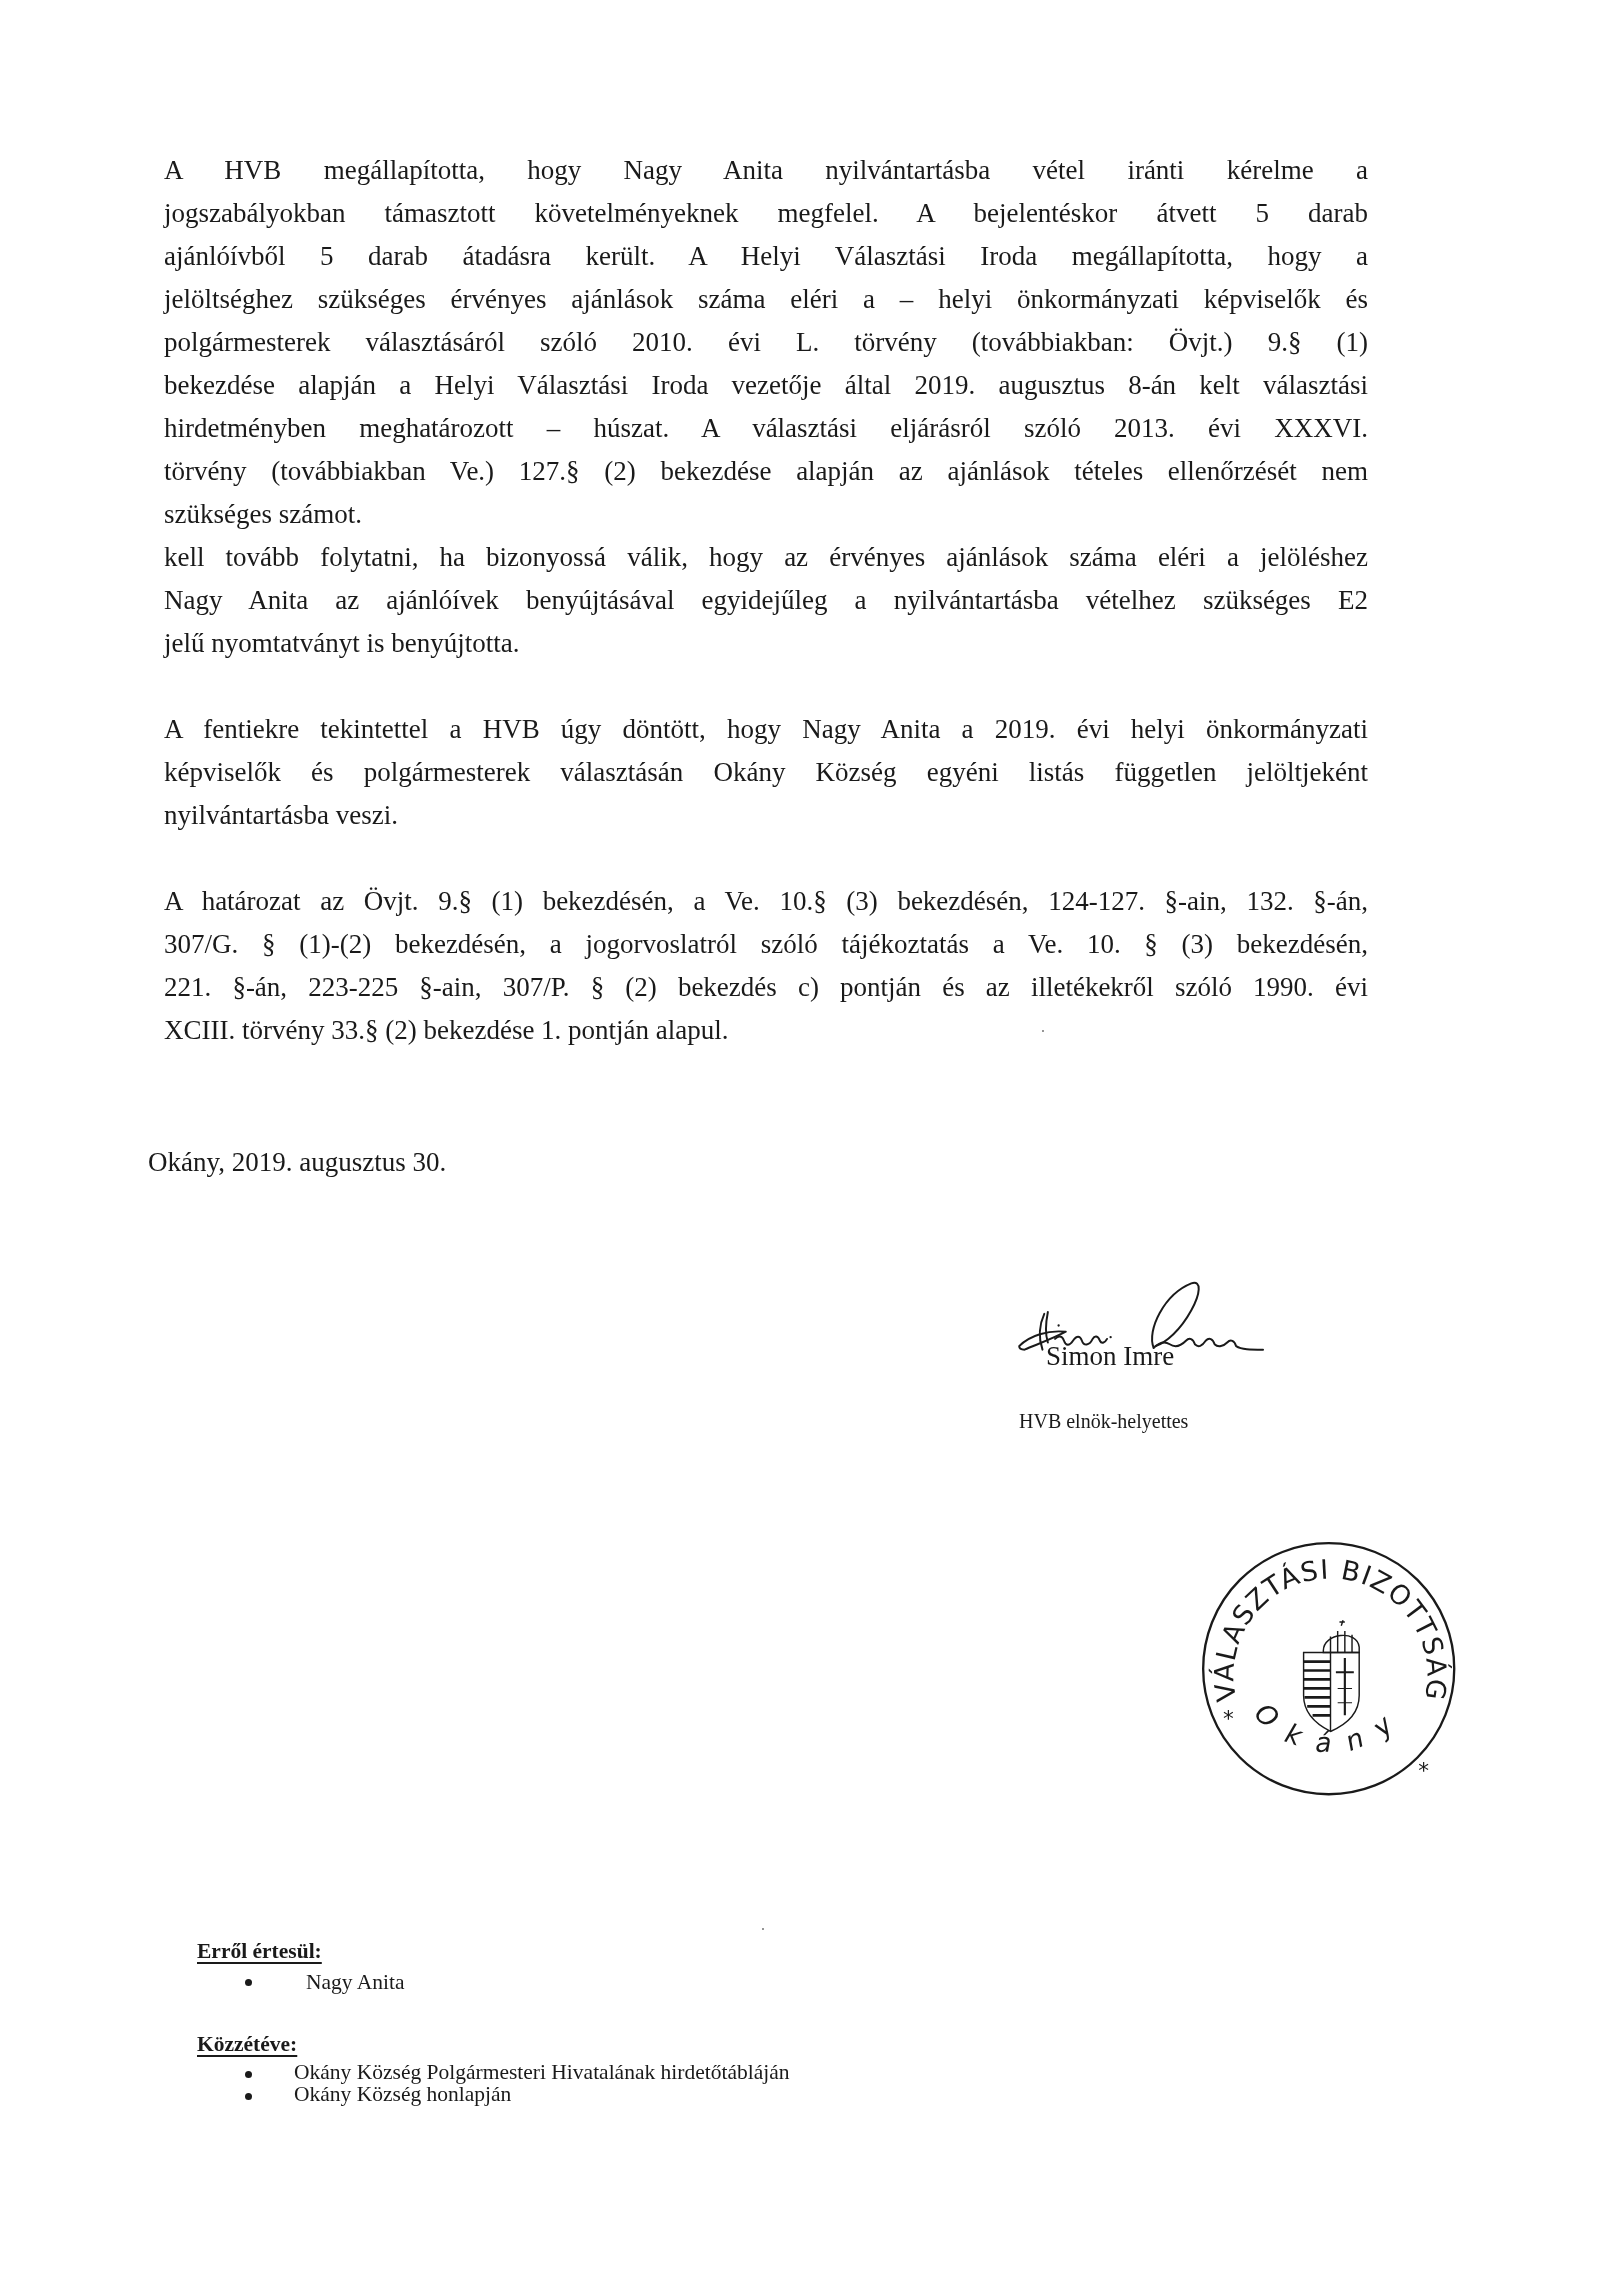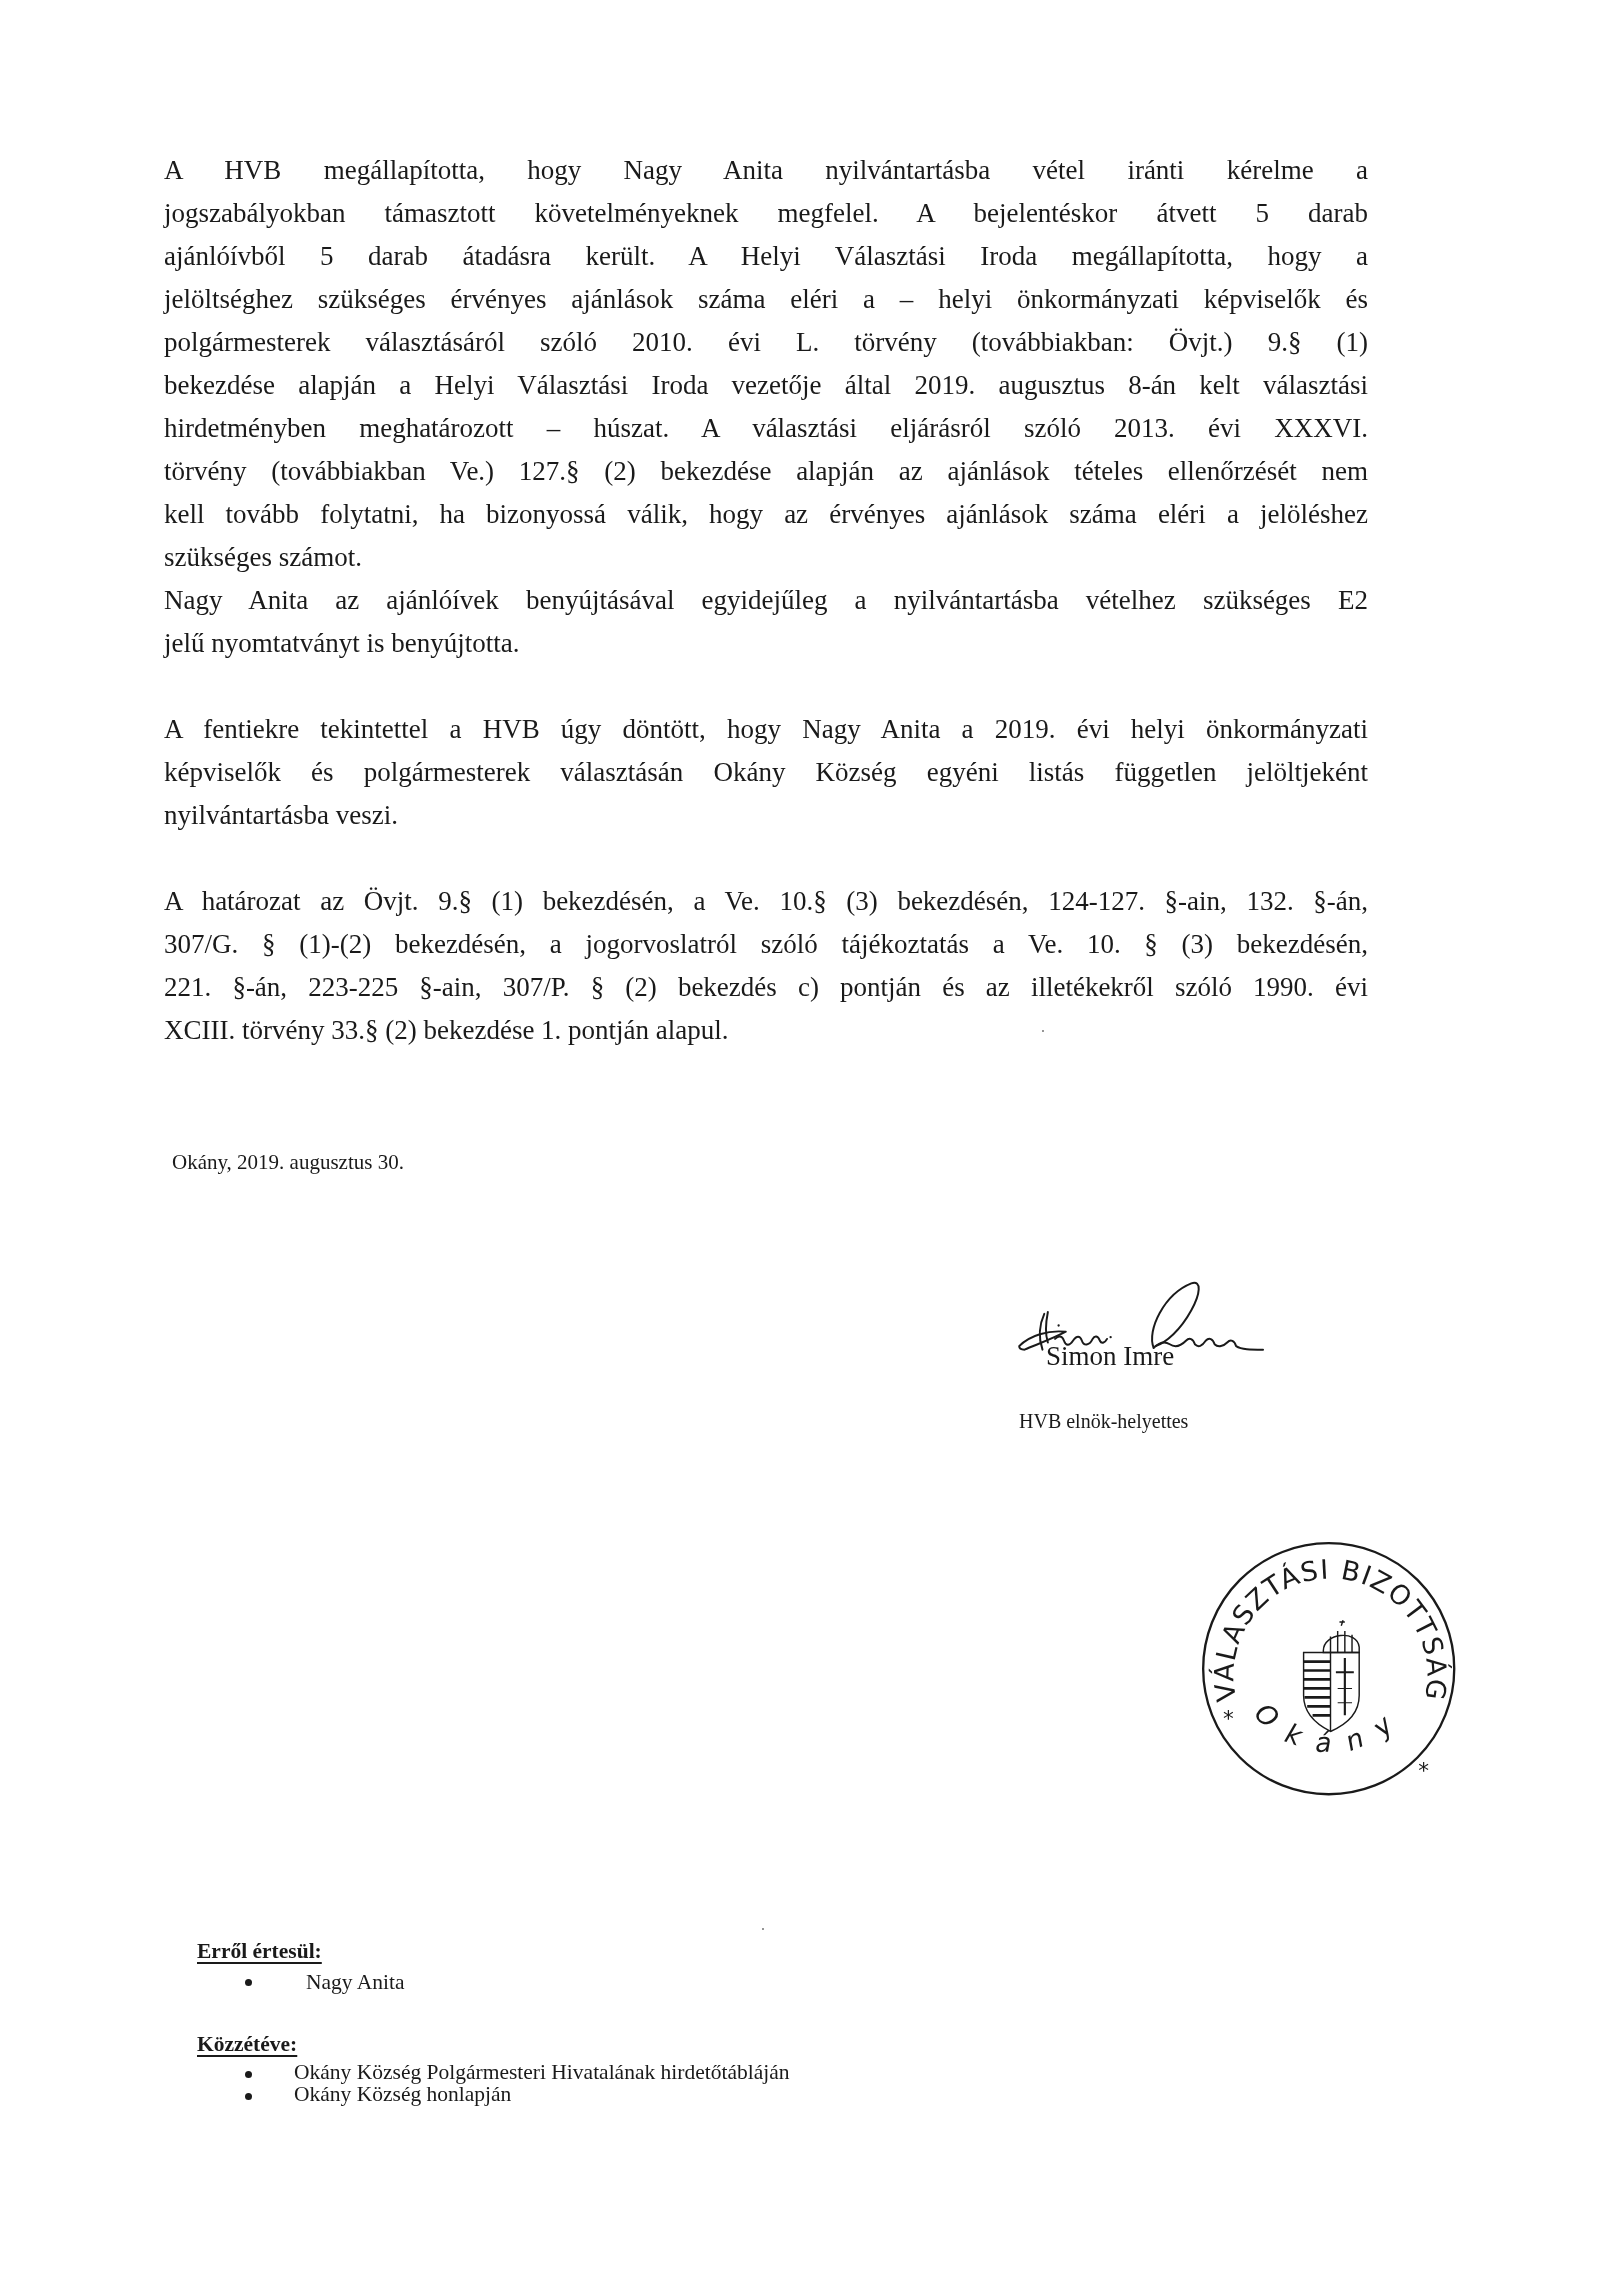--- a/index.html
+++ b/index.html
@@ -7,21 +7,21 @@
          font-family: "Liberation Serif", "DejaVu Serif", serif; color: #1a1a1a; }
   .page { position: absolute; left: 0; top: 0; width: 1620px; height: 1970px; background: #fff; border-radius: 7px; }
 
   .body-text { position: absolute; left: 164px; top: 149px; width: 1204px;
                font-size: 27px; line-height: 43px; }
   .para { margin: 0; text-align: justify; text-align-last: left; }
   .para .ln { display: block; text-align: justify; text-align-last: justify; white-space: nowrap; }
   .para .ln.last { text-align-last: left; }
   .gap { height: 43px; }
 
-  .date-line { position: absolute; left: 172px; top: 1141px; font-size: 21px; line-height: 43px; }
+  .date-line { position: absolute; left: 148px; top: 1141px; font-size: 27px; line-height: 43px; }
 
   .signature { position: absolute; left: 1012px; top: 1276px; width: 260px; height: 81px; }
   .signer-name { position: absolute; left: 1046px; top: 1338px; font-size: 27px; line-height: 36px; }
   .signer-title { position: absolute; left: 1019px; top: 1403px; font-size: 20px; line-height: 36px; }
 
   .stamp { position: absolute; left: 1196px; top: 1536px; width: 269px; height: 269px; }
 
   .dist { position: absolute; left: 197px; font-size: 21.5px; line-height: 27px; text-align: center; }
   .dist-heading { font-weight: bold; text-decoration: underline; text-decoration-thickness: 1.8px; text-underline-offset: 3.6px; }
   .dist-item { position: absolute; font-size: 21.5px; line-height: 27px; font-family: Liberation Serif, serif; }
@@ -37,22 +37,22 @@
   <div class="body-text">
     <p class="para">
       <span class="ln">A HVB megállapította, hogy Nagy Anita nyilvántartásba vétel iránti kérelme a</span>
       <span class="ln">jogszabályokban támasztott követelményeknek megfelel. A bejelentéskor átvett 5 darab</span>
       <span class="ln">ajánlóívből 5 darab átadásra került. A Helyi Választási Iroda megállapította, hogy a</span>
       <span class="ln">jelöltséghez szükséges érvényes ajánlások száma eléri a – helyi önkormányzati képviselők és</span>
       <span class="ln">polgármesterek választásáról szóló 2010. évi L. törvény (továbbiakban: Övjt.) 9.§ (1)</span>
       <span class="ln">bekezdése alapján a Helyi Választási Iroda vezetője által 2019. augusztus 8-án kelt választási</span>
       <span class="ln">hirdetményben meghatározott – húszat. A választási eljárásról szóló 2013. évi XXXVI.</span>
       <span class="ln">törvény (továbbiakban Ve.) 127.§ (2) bekezdése alapján az ajánlások tételes ellenőrzését nem</span>
+      <span class="ln last">szükséges számot.</span>
       <span class="ln">kell tovább folytatni, ha bizonyossá válik, hogy az érvényes ajánlások száma eléri a jelöléshez</span>
-      <span class="ln last">szükséges számot.</span>
       <span class="ln">Nagy Anita az ajánlóívek benyújtásával egyidejűleg a nyilvántartásba vételhez szükséges E2</span>
       <span class="ln last">jelű nyomtatványt is benyújtotta.</span>
     </p>
     <div class="gap"></div>
     <p class="para">
       <span class="ln">A fentiekre tekintettel a HVB úgy döntött, hogy Nagy Anita a 2019. évi helyi önkormányzati</span>
       <span class="ln">képviselők és polgármesterek választásán Okány Község egyéni listás független jelöltjeként</span>
       <span class="ln last">nyilvántartásba veszi.</span>
     </p>
     <div class="gap"></div>

